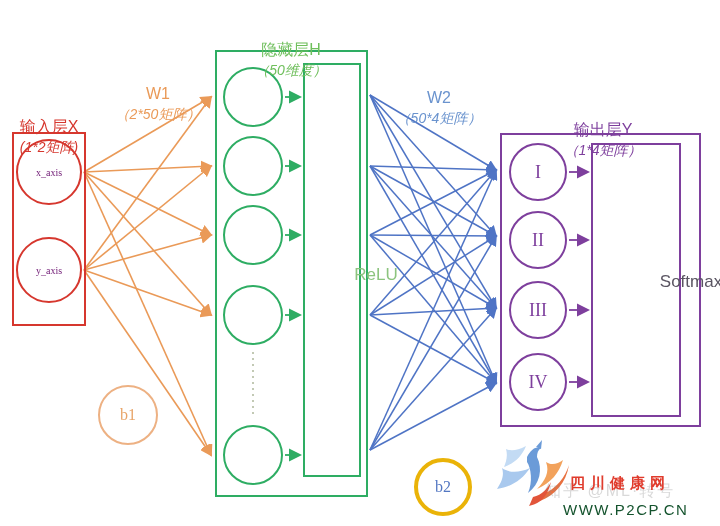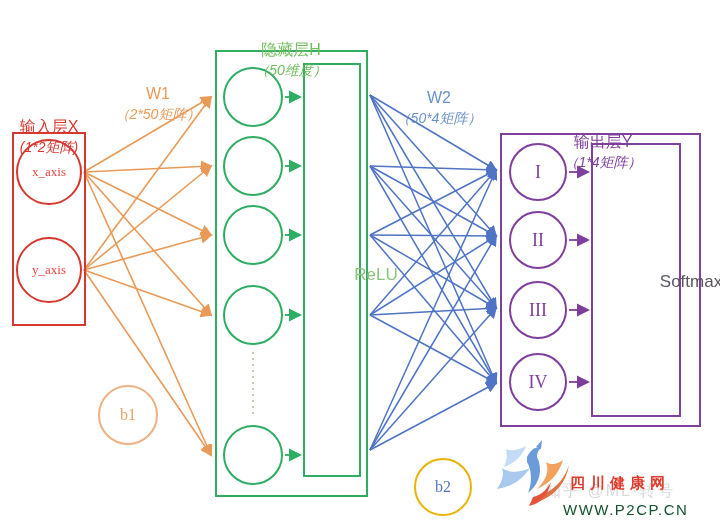--- a/index.html
+++ b/index.html
@@ -21,31 +21,31 @@
   }
   .layer-title .sub{font-size:14px;font-style:italic;}
   .input-box{left:12px;top:132px;width:74px;height:194px;border:2.5px solid #d6372e;}
   .hidden-box{left:215px;top:50px;width:153px;height:447px;border:2px solid #2ead63;}
   .relu-box{left:303px;top:63px;width:58px;height:414px;border:2px solid #2ead63;}
   .output-box{left:500px;top:133px;width:201px;height:294px;border:2px solid #7e3f9d;}
   .softmax-box{left:591px;top:143px;width:90px;height:274px;border:2px solid #7e3f9d;}
   .act-label{position:absolute;text-align:center;z-index:4;font-size:17px;padding-left:44px;}
   .relu-label{left:303px;top:265px;width:58px;color:#8cc47e;}
   .softmax-label{left:591px;top:272px;width:112px;color:#5a5562;}
-  .in-node{width:66px;height:66px;border:2.5px solid #d6372e;color:#ef4444;font-size:13px;left:16px;}
+  .in-node{width:66px;height:66px;border:2.5px solid #d6372e;color:#701a75;font-size:10px;left:16px;}
   .hid-node{width:60px;height:60px;border:2px solid #2ead63;left:223px;}
   .out-node{width:58px;height:58px;border:2px solid #7e3f9d;color:#7e3f9d;font-size:18px;left:509px;}
   .bias{font-size:16px;}
   .b1{left:98px;top:385px;width:60px;height:60px;border:2px solid #edb183;color:#e8a468;}
-  .b2{left:414px;top:458px;width:58px;height:58px;border:2px solid #eab308;color:#5377c2;}
+  .b2{left:414px;top:458px;width:58px;height:58px;border:4px solid #eab308;color:#5377c2;}
   .t-input{left:2px;top:80px;width:94px;color:#d6372e;}
   .t-w1{left:103px;top:47px;width:110px;color:#ea9a58;}
   .t-hidden{left:228px;top:3px;width:126px;color:#6fbf5c;}
   .t-w2{left:383px;top:51px;width:112px;color:#6a93ce;}
-  .t-output{left:544px;top:95px;width:118px;color:#7e3f9d;}
+  .t-output{left:544px;top:83px;width:118px;color:#7e3f9d;}
   .wm{position:absolute;z-index:5;}
   .wm-logo{left:489px;top:437px;width:84px;height:84px;}
   .wm-name{
     left:570px;top:474px;width:150px;color:#e03c2d;font-weight:bold;
     font-size:15px;letter-spacing:5px;white-space:nowrap;
   }
   .wm-url{
     left:563px;top:501px;width:150px;color:#14532d;font-size:15px;
     letter-spacing:1.5px;white-space:nowrap;font-weight:500;
   }

